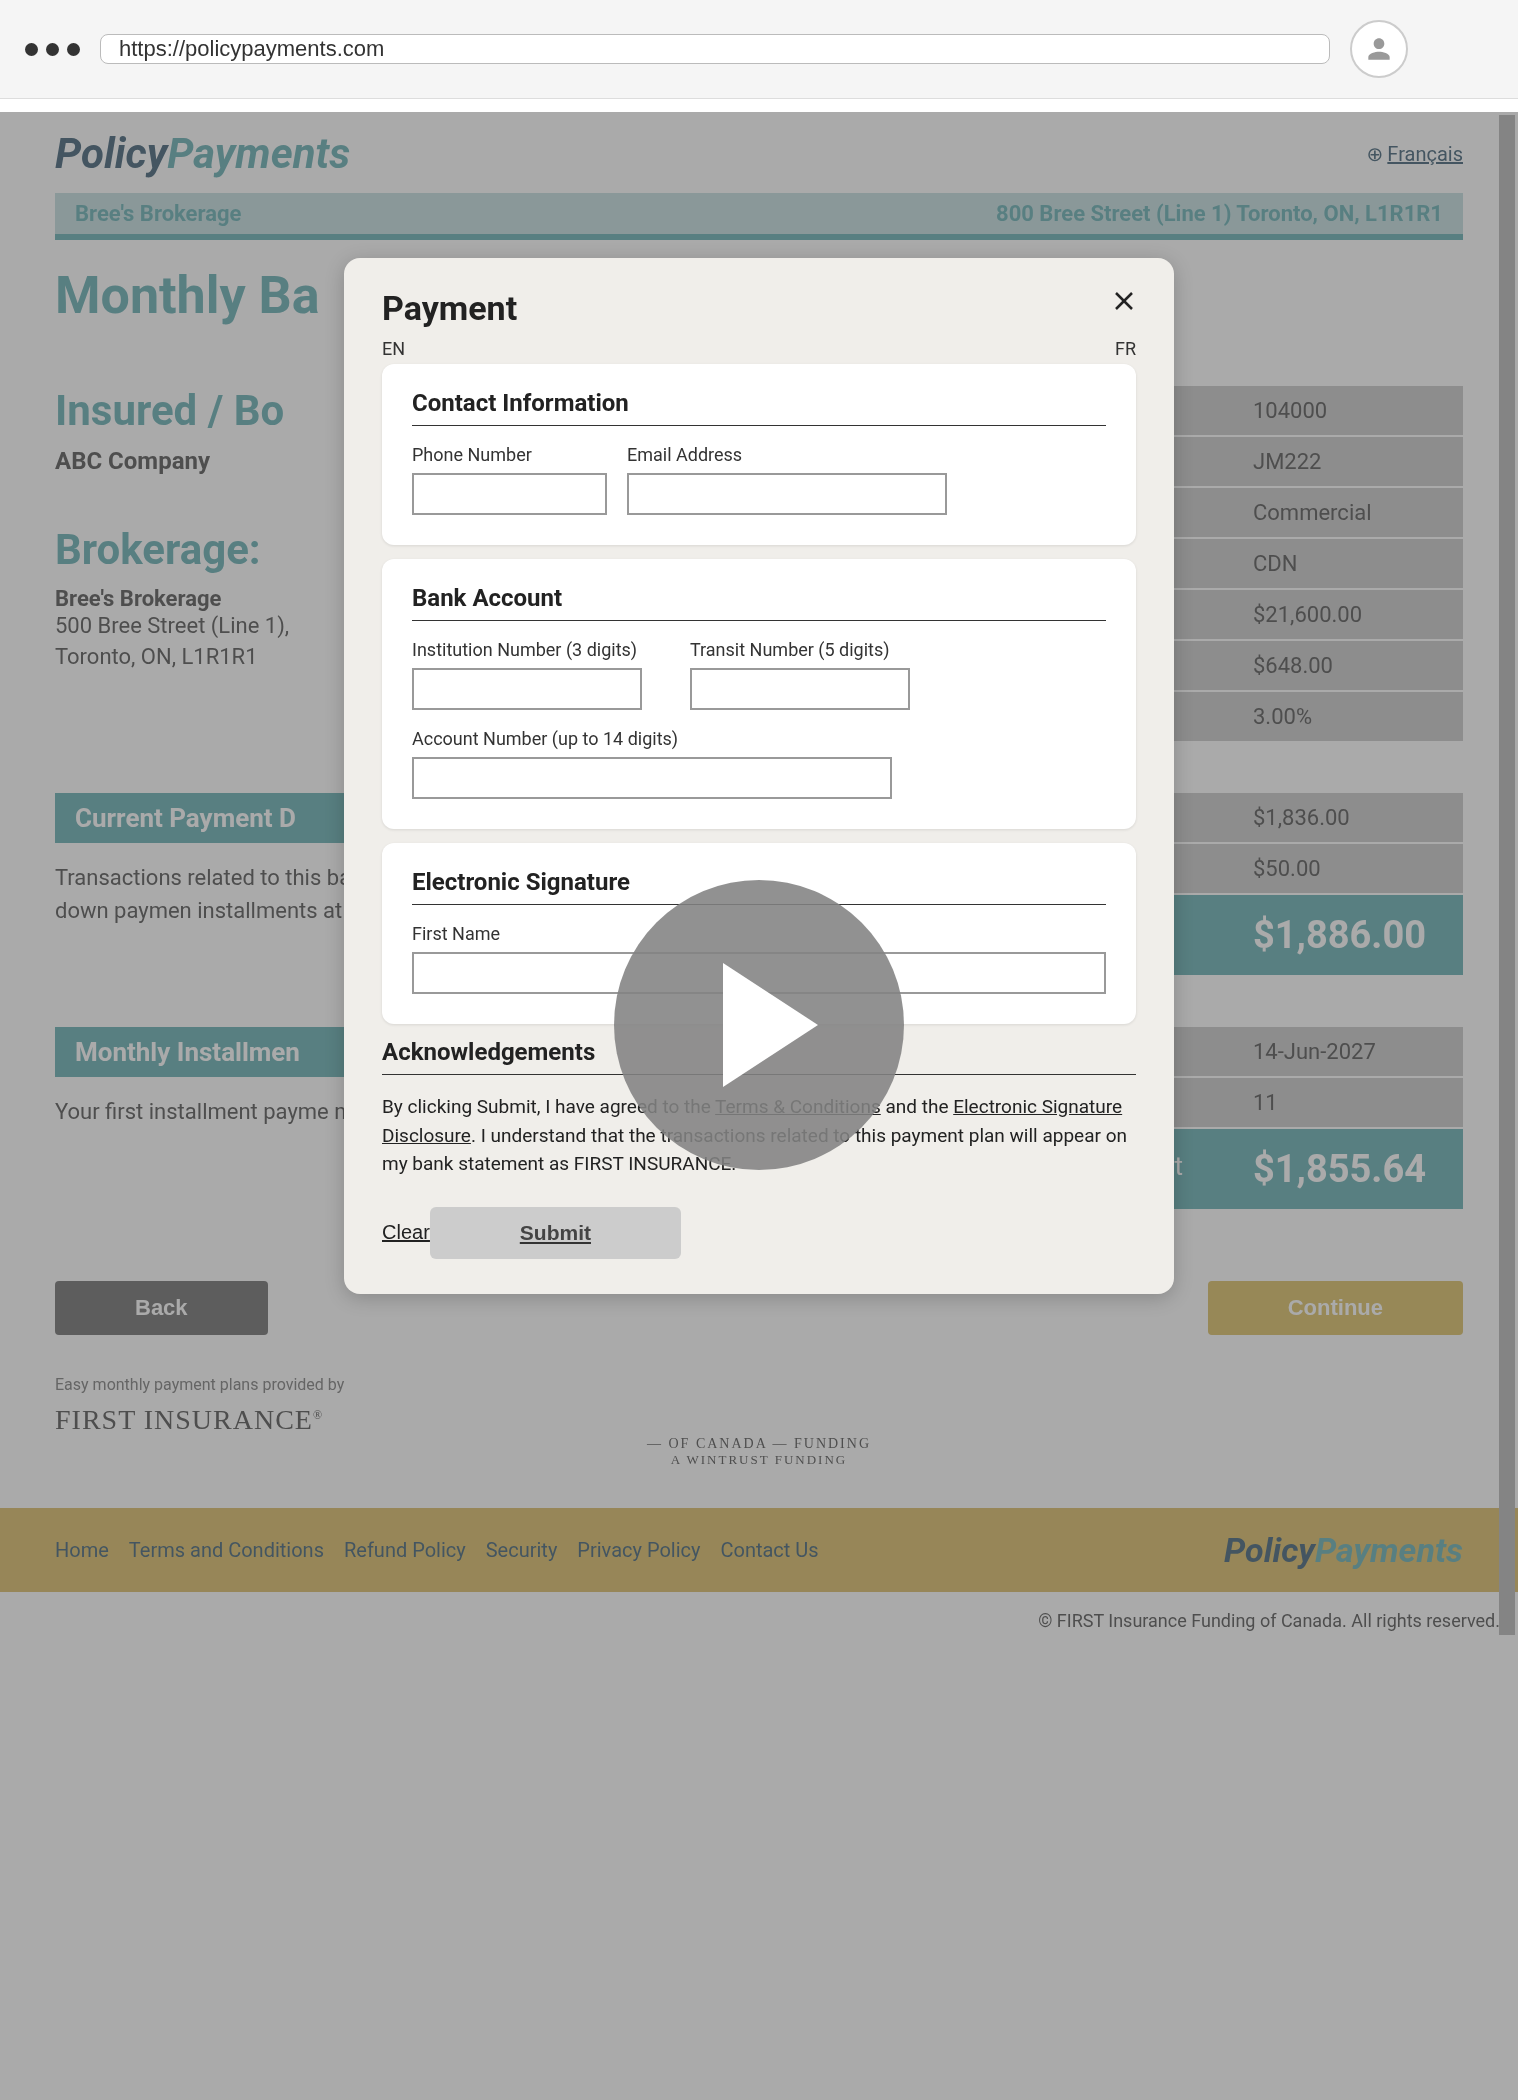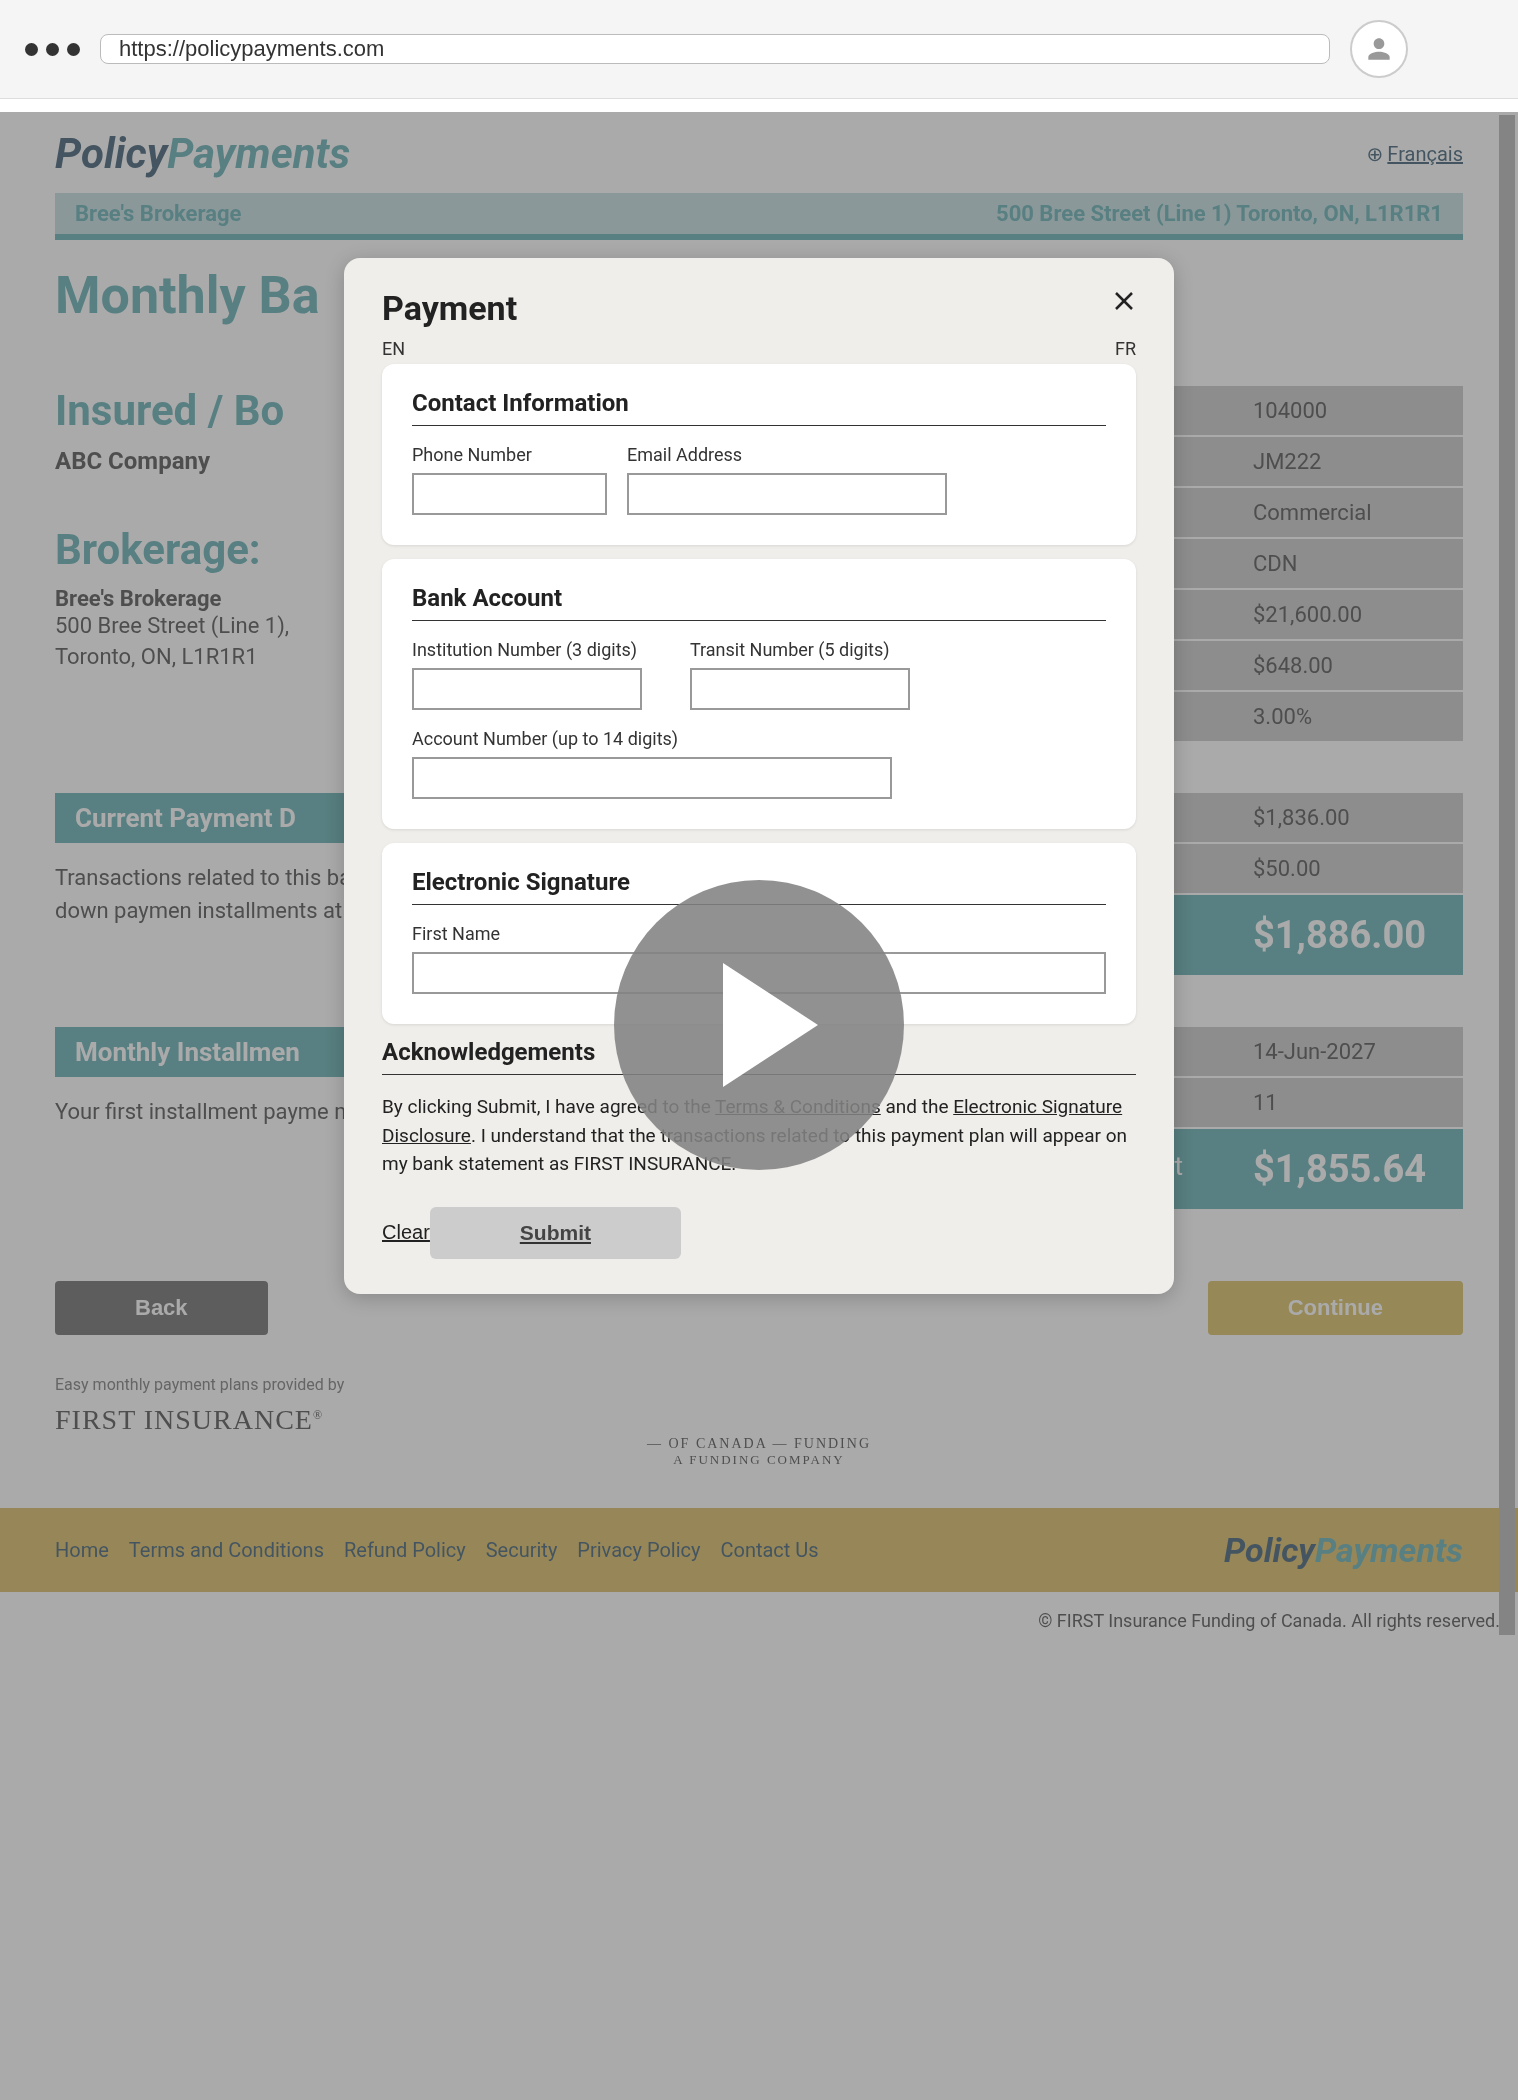--- a/index.html
+++ b/index.html
@@ -472,21 +472,21 @@
     <div class="logo">
       <span class="logo-policy">Policy</span><span class="logo-payments">Payments</span>
     </div>
     <a class="lang-link">
       <span class="globe-icon">⊕</span><span>Français</span>
     </a>
   </div>
 
   <div class="broker-row">
     <span>Bree's Brokerage</span>
-    <span>500 Bree Street (Line 1) Toronto, ON, L1R1R1</span>
+    <span>800 Bree Street (Line 1) Toronto, ON, L1R1R1</span>
   </div>
   <div class="teal-underline"></div>
 
   <h1 class="page-title">Monthly Ba</h1>
 
   <div class="two-col">
     <div class="left-col">
       <h2 class="section-title">Insured / Bo</h2>
       <div class="company-name">ABC Company</div>
 
@@ -579,21 +579,21 @@
 
   <div class="button-row">
     <button class="btn-back">Back</button>
     <button class="btn-continue">Continue</button>
   </div>
 
   <div class="provided-by">Easy monthly payment plans provided by</div>
   <div class="first-ins-logo">
     <div class="line1"><span>FIRST INSURANCE</span><sup style="font-size:12px;">®</sup></div>
     <div class="line2">— OF CANADA — FUNDING</div>
-    <div class="line3">A FUNDING COMPANY</div>
+    <div class="line3">A WINTRUST FUNDING</div>
   </div>
 </div>
 
 <div class="footer-bar">
   <div class="footer-links">
     <a>Home</a>
     <a>Terms and Conditions</a>
     <a>Refund Policy</a>
     <a>Security</a>
     <a>Privacy Policy</a>

